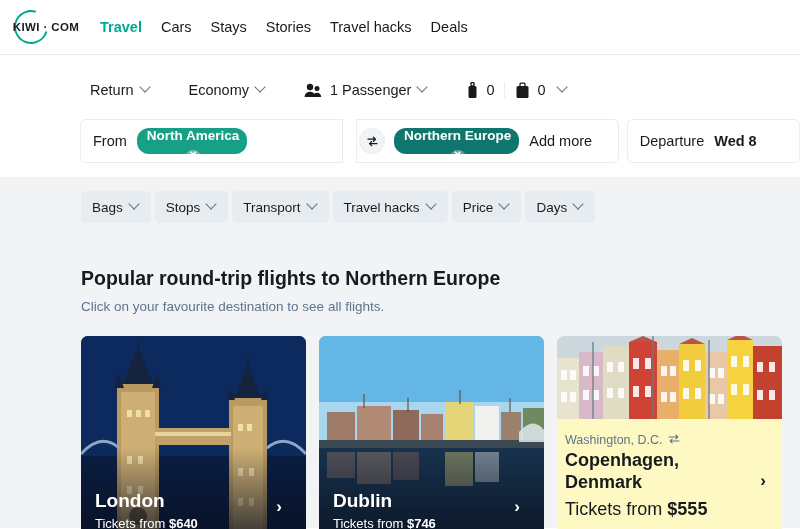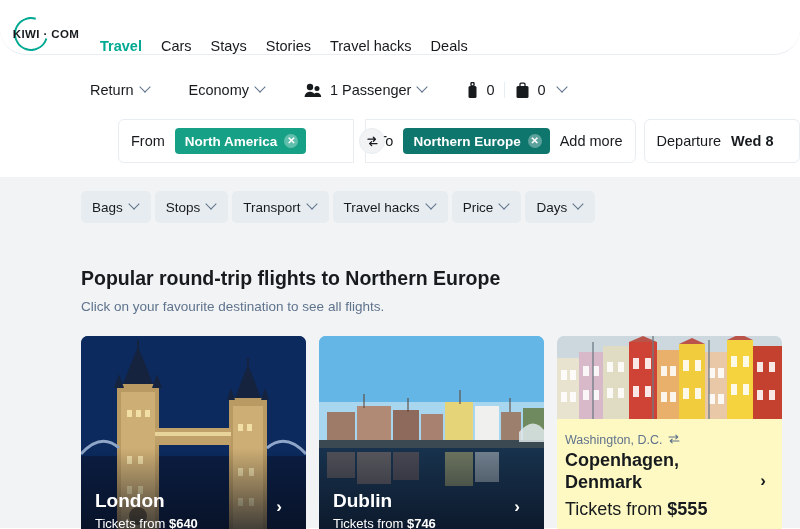--- a/index.html
+++ b/index.html
@@ -10,23 +10,22 @@
     overflow: hidden;
     color: #171b1e;
   }
   #app { position: relative; width: 800px; height: 529px; overflow: hidden; }
 
   
   .navbar {
     height: 55px; width: 800px;
     background: #fff;
     border-bottom: 1px solid #e8edf1;
-    display: flex; align-items: flex-end;
+    display: flex; align-items: center;
     padding: 0 0 0 8px;
-    border-radius: 26px;
   }
   .logo {
     position: relative;
     width: 76px; height: 40px;
     display: flex; align-items: center; justify-content: center;
     flex: 0 0 auto;
     margin-right: 16px;
   }
   .logo-ring {
     position: absolute; left: 6px; top: 3px;
@@ -77,21 +76,21 @@
   }
   .opt-icon { display: inline-flex; align-items: center; }
 
   .bagwrap { display: flex; align-items: center; gap: 7px; cursor: pointer; }
   .bagcount { font-size: 14.5px; color: #171b1e; }
   .bagdivider { width: 1px; height: 16px; background: #e8edf1; margin: 0 3px; }
 
   
   .fields-row {
     display: flex; align-items: center;
-    padding-left: 118px;
+    padding-left: 80px;
     margin-top: 14px;
     position: relative;
   }
   .field {
     height: 44px;
     background: #fff;
     border: 1px solid #e8edf1;
     border-radius: 6px;
     display: flex; align-items: center;
     padding: 0 12px;
@@ -103,24 +102,25 @@
   .field-date {
     width: 190px; margin-left: 8px; border-radius: 6px;
   }
   .field-label { font-size: 14.5px; color: #171b1e; white-space: nowrap; }
   .field-value { font-size: 14.5px; color: #171b1e; font-weight: bold; white-space: nowrap; }
   .addmore { font-size: 14.5px; color: #171b1e; cursor: pointer; white-space: nowrap; }
 
   .tag {
     display: inline-flex; align-items: center; gap: 7px;
     height: 26px; padding: 0 8px 0 10px;
-    border-radius: 4px;
+    border-radius: 12px;
     font-size: 13.5px; font-weight: bold;
     color: #fff; white-space: nowrap;
     cursor: pointer;
+    flex-direction: column;
   }
   .tag-green { background: #16a085; }
   .tag-orange { background: #0f766e; }
   .tag-x {
     width: 14px; height: 14px; border-radius: 50%;
     background: rgba(255,255,255,0.32);
     display: inline-flex; align-items: center; justify-content: center;
     font-size: 10px; font-weight: bold; line-height: 1;
     color: #fff; cursor: pointer;
   }

